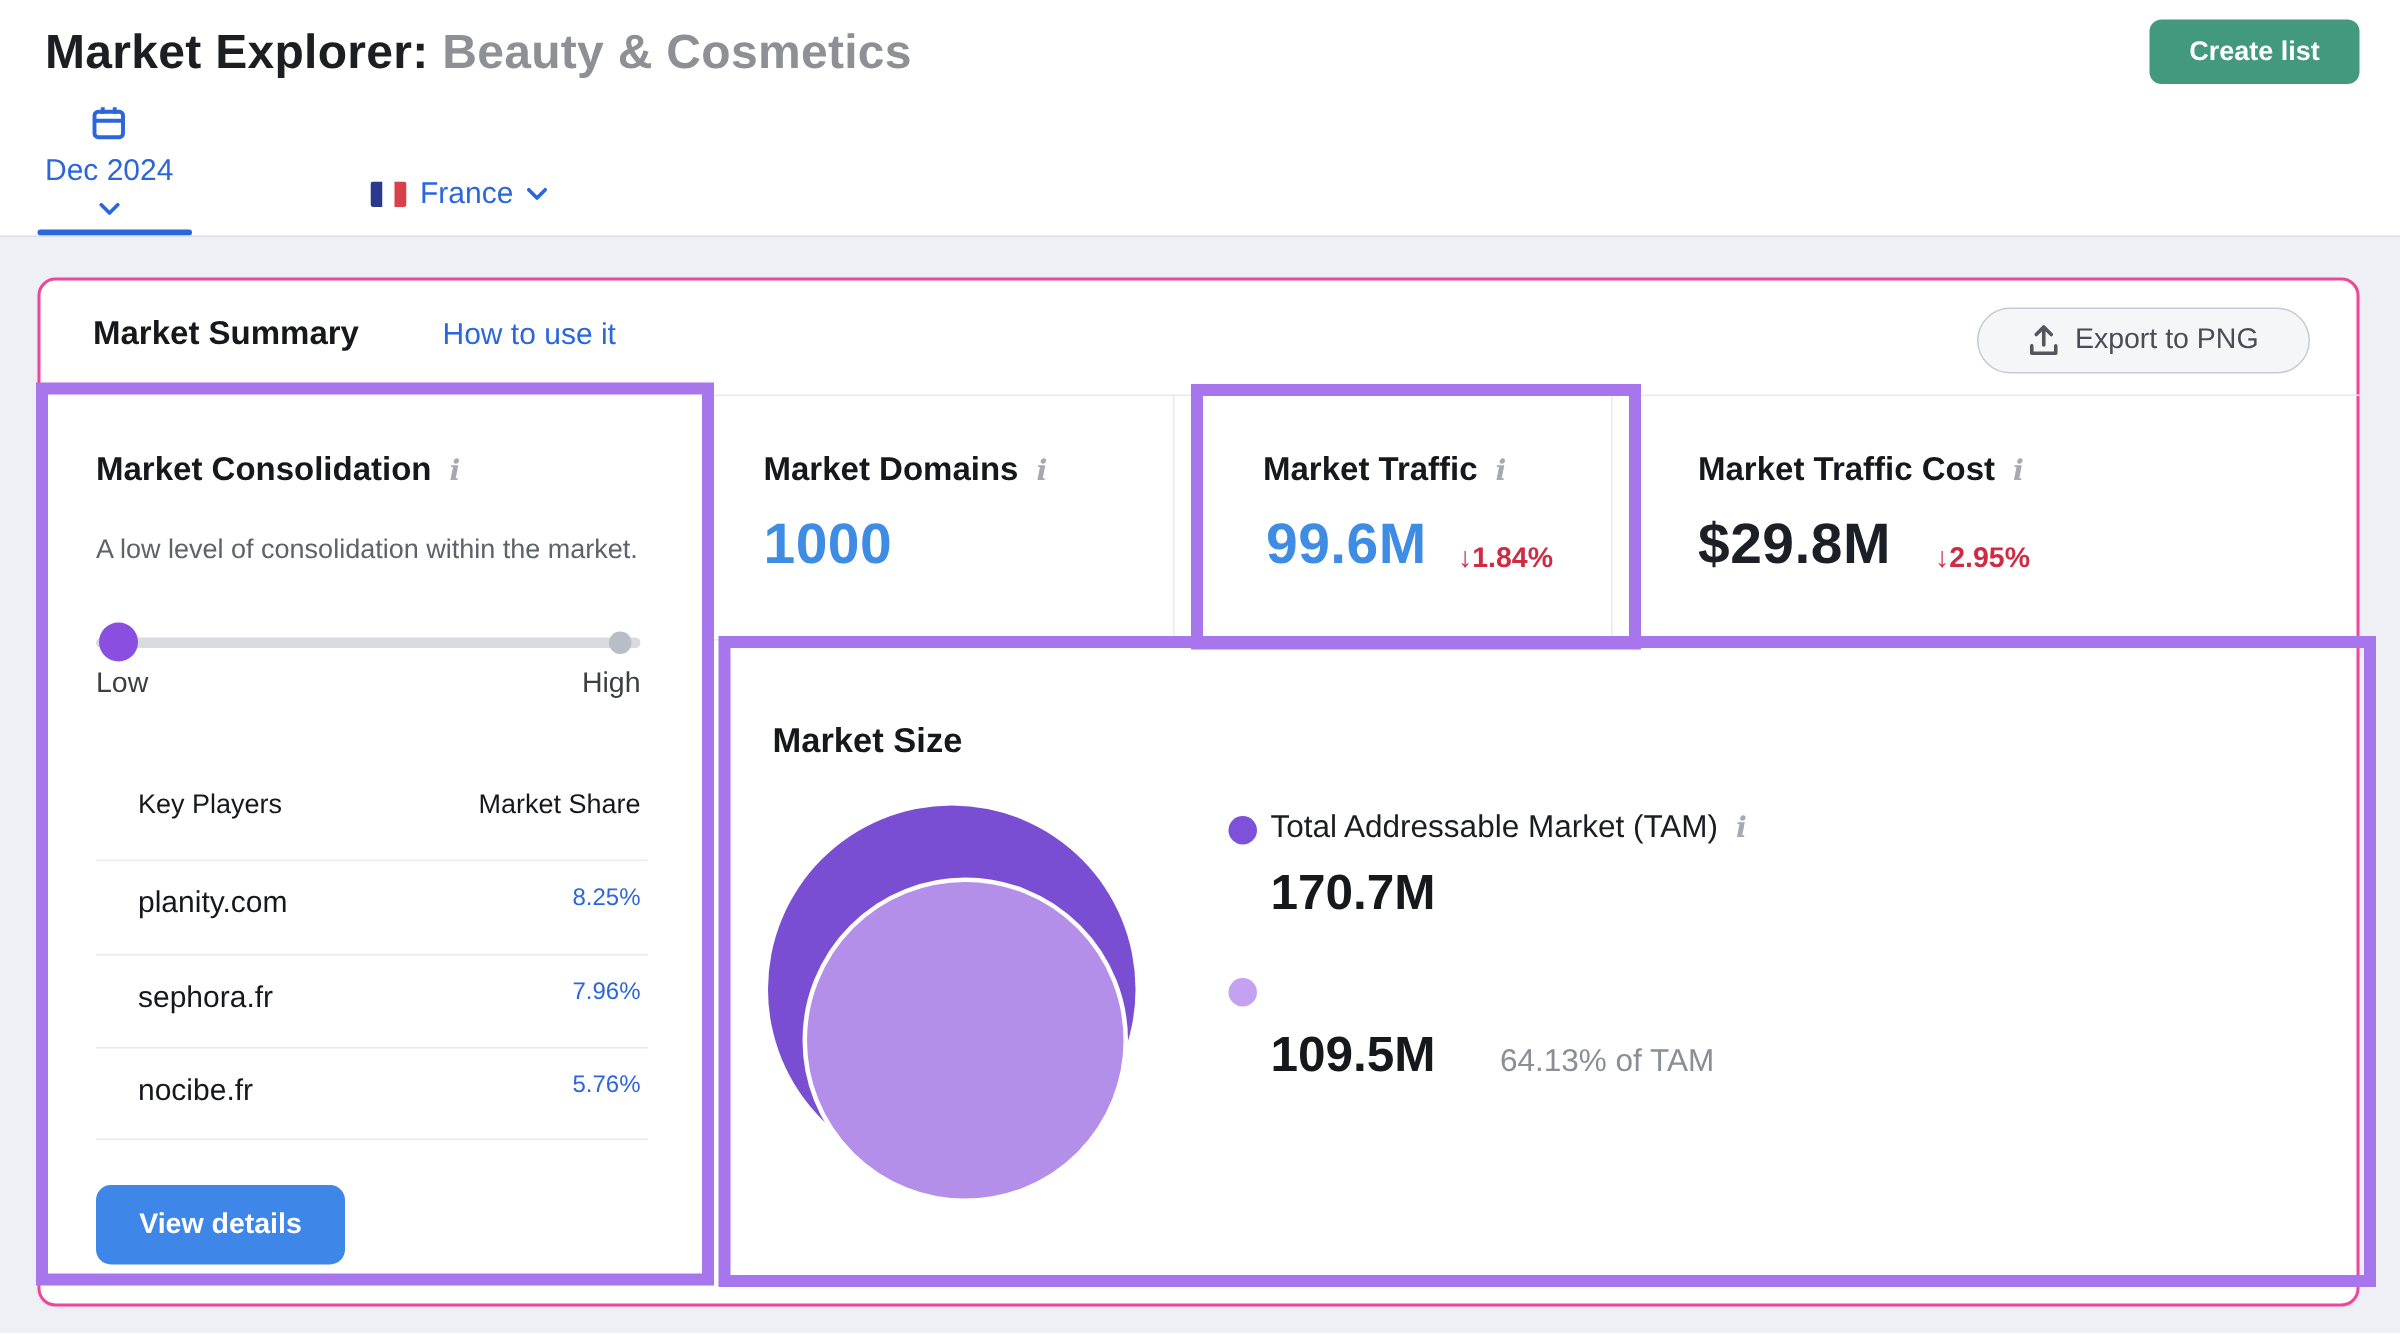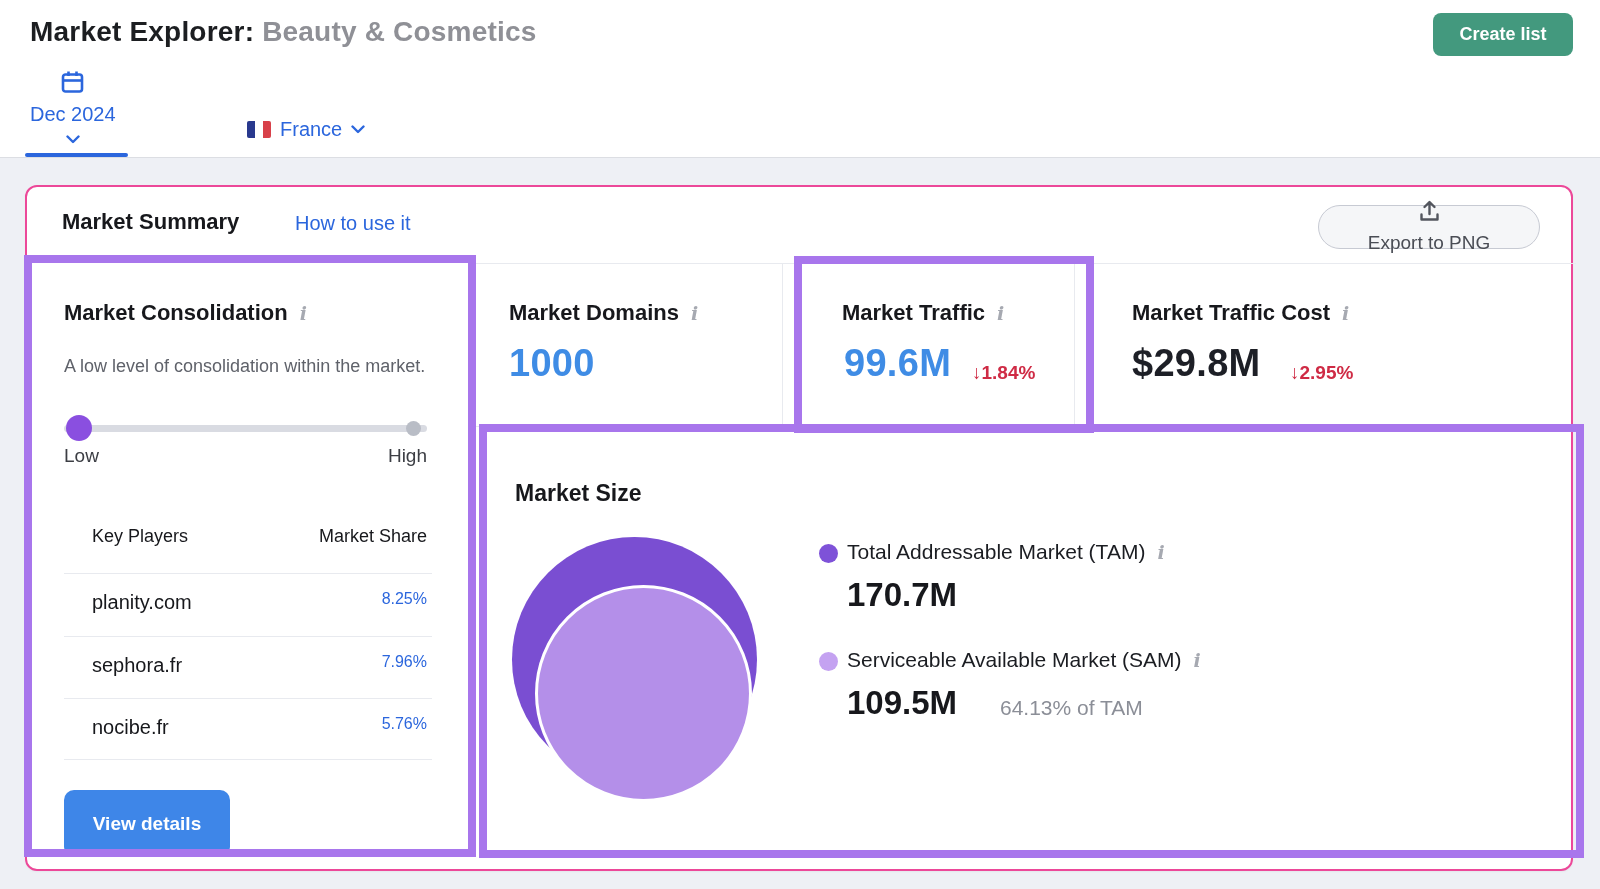--- a/index.html
+++ b/index.html
@@ -1,21 +1,21 @@
 <!DOCTYPE html>
 <html><head>
 <meta charset="utf-8">
 <style>
   * { box-sizing: border-box; margin: 0; padding: 0; }
   body { background:#ffffff; font-family:"Liberation Sans", sans-serif; }
   .frame { position:relative; width:1600px; height:889px; background:#ffffff; overflow:hidden; }
   .abs { position:absolute; }
 
   
-  .page-title { left:30px; top:16px; font-size:28px; font-weight:700; color:#1c1e21; letter-spacing:.2px; }
+  .page-title { left:30px; top:16px; font-size:32px; font-weight:700; color:#1c1e21; letter-spacing:.2px; }
   .page-title .market { color:#8f9096; }
   .create-list-btn { left:1433px; top:13px; width:140px; height:43px; background:#43997e; border:none;
     border-radius:8px; color:#fff; font-size:18px; font-weight:700; font-family:inherit; cursor:pointer;
     display:flex; align-items:center; justify-content:center; }
   .selector { top:70px; height:30px; display:flex; align-items:center; gap:9px; cursor:pointer; }
   .selector .lbl { font-size:20px; color:#2b66dd; font-weight:500; }
   .date-selector { left:30px;flex-direction:column; }
   .country-selector { left:247px;margin-top:44px; }
   .flag { width:24px; height:17px; border-radius:2px; overflow:hidden; display:flex; box-shadow:0 0 0 1px rgba(0,0,0,.08) inset; }
   .flag div { flex:1; }
@@ -25,41 +25,41 @@
   .tabs-divider { left:0; top:157px; width:1600px; height:1px; background:#dcdee3; }
   .page-bg { left:0; top:158px; width:1600px; height:731px; background:#eef0f5; }
 
   
   .card { left:25px; top:185px; width:1548px; height:686px; background:#fff; border:2px solid #ec4899;
     border-radius:12px; box-shadow:0 1px 2px rgba(30,32,40,.04); }
   .card-title { left:35px; top:22px; font-size:22px; font-weight:700; color:#17181c; }
   .help-link { left:268px; top:25px; font-size:20px; color:#2b66dd; cursor:pointer; }
   .export-btn { left:1291px; top:18px; width:222px; height:44px; background:#f5f6f8; border:1px solid #c7cad3;
     border-radius:22px; display:flex; align-items:center; justify-content:center; gap:10px; cursor:pointer;
-    font-size:19px; font-weight:500; color:#4a4d55; font-family:inherit;flex-direction:column; }
+    font-size:19px; font-weight:500; color:#4a4d55; font-family:inherit; }
 
   .hline { background:#e8eaef; height:1px; }
   .vline { background:#e8eaef; width:1px; }
 
   .sec-title { font-size:22px; font-weight:700; color:#17181c; white-space:nowrap; }
   .info-i { display:inline-block; font-family:"DejaVu Serif", serif; font-style:italic; font-weight:600;
     font-size:19px; color:#a6a9b1; margin-left:12px; cursor:pointer; }
 
   
   .desc { left:37px; top:166px; width:368px; font-size:18px; line-height:27px; color:#5f626a; }
   .slider-track { left:37px; top:238px; width:363px; height:7px; border-radius:4px; background:#d9dbe2; }
   .knob { border-radius:50%; }
   .knob-purple { left:39px; top:228px; width:26px; height:26px; background:#8a4fe0; }
   .knob-gray { left:379px; top:234px; width:15px; height:15px; background:#b9bdc6; }
   .scale-lbl { top:258px; font-size:19px; color:#3c3e44; }
   .th { top:339px; font-size:18px; color:#17181c; }
   .row-divider { left:37px; width:368px; }
   .td-domain { left:65px; font-size:20px; color:#17181c; }
   .td-share { left:235px; width:165px; text-align:right; font-size:16px; color:#2b66dd; cursor:pointer; }
-  .view-details-btn { left:37px; top:603px; width:166px; height:67px; background:#3e86e8; border:none;
+  .view-details-btn { left:37px; top:603px; width:166px; height:53px; background:#3e86e8; border:none;
     border-radius:10px; color:#fff; font-size:19px; font-weight:600; font-family:inherit; cursor:pointer; }
 
   
   .metric-value { font-size:38px; font-weight:800; letter-spacing:.3px; }
   .val-blue { color:#3f8ce5; }
   .val-dark { color:#1d1f26; }
   .metric-change { font-size:19px; font-weight:600; color:#cf2b45; }
 
   
   .venn-outer { left:485px; top:350px; width:245px; height:245px; border-radius:50%; background:#7a4ed2; }
@@ -189,23 +189,20 @@
     <div class="abs venn-outer"></div>
     <div class="abs venn-inner"></div>
 
     <div class="abs legend-dot" style="left:792px; top:357px; background:#7e52d8;"></div>
     <div class="abs legend-lbl" style="left:820px; top:353px;">
       <span>Total Addressable Market (TAM)</span><span class="info-i">i</span>
     </div>
     <div class="abs legend-val" style="left:820px; top:389px;">170.7M</div>
 
     <div class="abs legend-dot" style="left:792px; top:465px; background:#c4a2f1;"></div>
-    <div class="abs legend-lbl" style="left:820px; top:461px;">
-      <span>Serviceable Available Market (SAM)</span><span class="info-i">i</span>
-    </div>
     <div class="abs legend-val" style="left:820px; top:497px;">109.5M</div>
     <div class="abs of-tam" style="left:973px; top:509px;">64.13% of TAM</div>
 
   </div>
 
   <div class="abs hl-box" style="left:24px;  top:255px; width:452px;  height:602px;"></div>
   <div class="abs hl-box" style="left:794px; top:256px; width:300px;  height:177px;"></div>
   <div class="abs hl-box" style="left:479px; top:424px; width:1105px; height:434px;"></div>
 
 </div>

